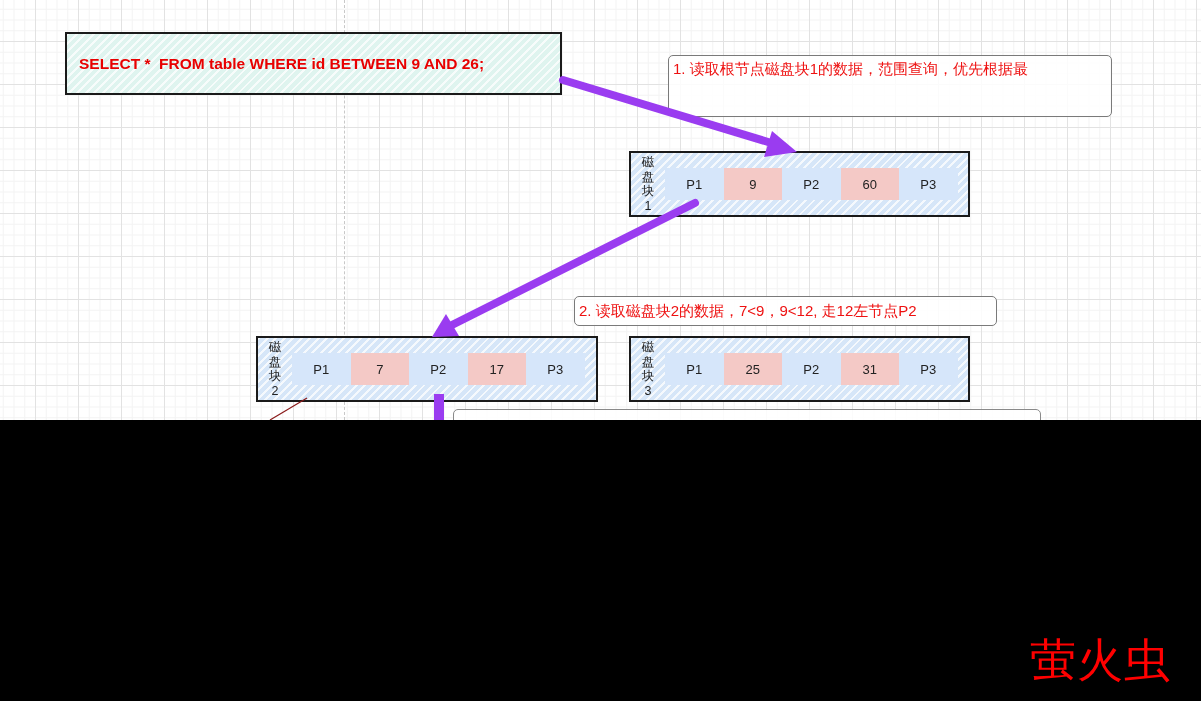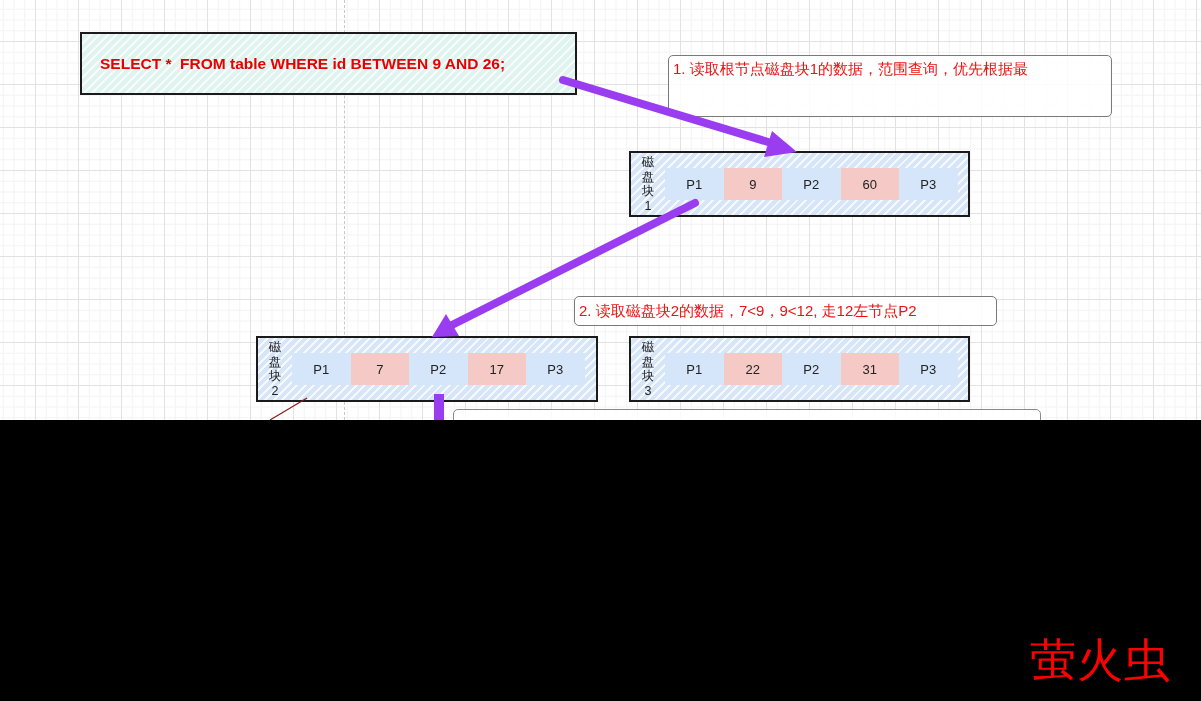--- a/index.html
+++ b/index.html
@@ -16,23 +16,23 @@
     font-family: "Liberation Sans", sans-serif;
   }
   .guide {
     position:absolute; left:344px; top:0; width:0; height:420px;
     border-left:1px dashed #c8c8c8;
   }
   .hatch {
     background-image: repeating-linear-gradient(135deg, rgba(255,255,255,0.75) 0 2px, transparent 2px 6px);
   }
   .sql-box {
-    position:absolute; left:80px; top:32px; width:497px; height:63px;
+    position:absolute; left:65px; top:32px; width:497px; height:63px;
     border:2px solid #1a1a1a; background-color:#dff4ef; box-sizing:border-box;
-    display:flex; align-items:center; padding-left:18px;
+    display:flex; align-items:center; padding-left:12px;
   }
   .sql-text { color:#e80000; font-weight:bold; font-size:15.5px; white-space:pre; }
   .note {
     position:absolute; border:1.5px solid #7a7a7a; border-radius:5px;
     background:rgba(255,255,255,0.85); color:#ee1111; font-size:15px; line-height:20px;
     box-sizing:border-box; padding:3px 4px;
   }
   .note1 { left:668px; top:55px; width:444px; height:62px; }
   .note2 { left:574px; top:266px; width:423px; height:30px; padding-top:4px;margin-top:30px; }
   .note3 { left:453px; top:409px; width:588px; height:40px; border-color:#8a8a8a; }
@@ -114,21 +114,21 @@
 
 <div class="block b3 hatch">
   <div class="blabel">
     <span>磁</span>
     <span>盘</span>
     <span>块</span>
     <span>3</span>
   </div>
   <div class="cells">
     <div class="cell ptr">P1</div>
-    <div class="cell key">22</div>
+    <div class="cell key">25</div>
     <div class="cell ptr">P2</div>
     <div class="cell key">31</div>
     <div class="cell ptr">P3</div>
   </div>
 </div>
 
 <svg class="arrow-svg" viewBox="0 0 1201 701">
   <g>
     <line x1="563" y1="80" x2="778" y2="145" stroke="#9a3cf0" stroke-width="8" stroke-linecap="round"></line>
     <polygon points="797,152 772,131 764,157" fill="#9a3cf0"></polygon>

